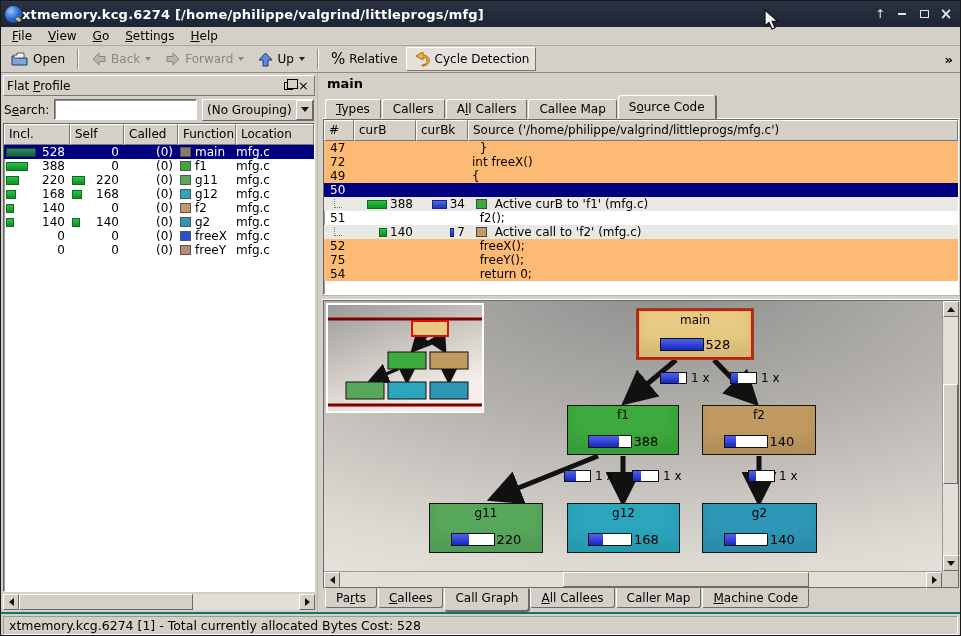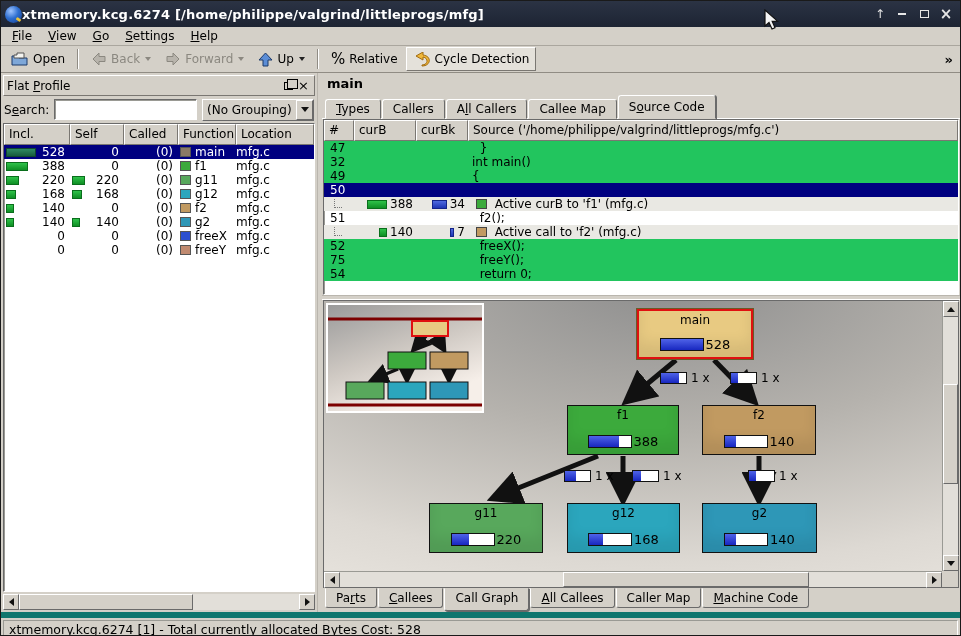--- a/index.html
+++ b/index.html
@@ -79,21 +79,21 @@
   .bottom-tabbar{height:24px;display:flex;align-items:flex-start;padding-left:3px;position:relative;}
   .btab{height:20px;line-height:19px;padding:0 10px;background:#d4d0c8;border:1px solid;border-color:#d4d0c8 #6a6a6a #6a6a6a #fff;border-radius:0 0 3px 3px;margin-right:1px;}
   .btab.active{height:23px;box-shadow:1px 1px 0 #6a6a6a;}
   
   .source-wrap{height:176px;border:1px solid;border-color:#6a6a6a #fff #fff #6a6a6a;box-shadow:inset 1px 1px 0 #9a9a94;background:#fff;overflow:hidden;margin:0 1px;}
   .str{display:grid;grid-template-columns:30px 62px 52px 1fr;height:14px;line-height:14px;white-space:pre;}
   .sth{height:21px;line-height:19px;background:#d4d0c8;white-space:normal;}
   .sth .hc{border:1px solid;border-color:#fff #7a7772 #7a7772 #fff;padding:0 4px;overflow:hidden;white-space:nowrap;}
   .str .c1{padding-left:6px;}
   .str .c4{padding-left:4px;}
-  .row-gray{background:#22c55e;}
+  .row-gray{background:#fdba74;}
   .row-lite{background:#e9e8e3;}
   .row-sel{background:#000080;color:#fff;}
   .callcell{display:flex;align-items:center;justify-content:flex-end;padding-right:3px;gap:3px;}
   .cbar{height:9px;flex:0 0 auto;}
   .cbar.green{background:linear-gradient(#2fc24a,#0f8f24);border:1px solid #0a6e1c;}
   .cbar.blue{background:linear-gradient(#4f6ae0,#1e35b4);border:1px solid #14248a;}
   .sqic{width:11px;height:10px;border:1px solid #444;margin-left:4px;flex:0 0 auto;}
   .branch{width:8px;height:9px;border-left:1px dotted #777;border-bottom:1px dotted #777;margin:0 0 3px 4px;}
   .h-splitter{height:5px;border-top:1px solid #bab6ae;border-bottom:1px solid #fff;}
   
@@ -110,21 +110,21 @@
   .gnode-label{text-align:center;padding-top:2px;font-size:12px;}
   .gbar-row{position:absolute;left:0;right:0;bottom:5px;display:flex;align-items:center;justify-content:center;gap:2px;}
   .gbar{width:44px;height:13px;background:#fff;border:1px solid #111;}
   .gbar-fill{display:block;height:100%;background:linear-gradient(#4f63e8,#1827c0);}
   .gval{font-size:13px;}
   .elabel{position:absolute;display:flex;align-items:center;gap:4px;font-size:12px;}
   .ebar{width:27px;height:12px;background:#fff;border:1px solid #111;flex:0 0 auto;}
   .ebar-fill{display:block;height:100%;background:linear-gradient(#4f63e8,#1827c0);}
   .arrow-svg{position:absolute;left:0;top:0;pointer-events:none;}
   
-  .statusbar{height:24px;padding:2px 2px;border-top:6px solid #0f766e;}
+  .statusbar{height:24px;padding:2px 2px;border-top:2px solid #0f766e;}
   .status-field{height:19px;line-height:17px;padding:0 5px;border:1px solid;border-color:#9a9a94 #fff #fff #9a9a94;font-size:12.5px;white-space:nowrap;}
   .cursor{position:absolute;left:763px;top:8px;z-index:50;}
 </style>
 </head>
 <body>
 
 <div class="window">
 
   <div class="titlebar">
     <span class="app-icon"></span>
@@ -426,21 +426,21 @@
         <div class="str sth">
           <span class="hc">#</span>
           <span class="hc">curB</span>
           <span class="hc">curBk</span>
           <span class="hc">Source ('/home/philippe/valgrind/littleprogs/mfg.c')</span>
         </div>
         <div class="str row-gray">
           <span class="c1">47</span><span></span><span></span><span class="c4">  }</span>
         </div>
         <div class="str row-gray">
-          <span class="c1">32</span><span></span><span></span><span class="c4">int main()</span>
+          <span class="c1">72</span><span></span><span></span><span class="c4">int freeX()</span>
         </div>
         <div class="str row-gray">
           <span class="c1">49</span><span></span><span></span><span class="c4">{</span>
         </div>
         <div class="str row-sel">
           <span class="c1">50</span><span></span><span></span>
         </div>
         <div class="str row-lite">
           <span class="c1" style="display:flex;align-items:flex-end;"><span class="branch"></span></span>
           <span class="callcell"><span class="cbar green" style="width: 20px;"></span><span>388</span></span>

